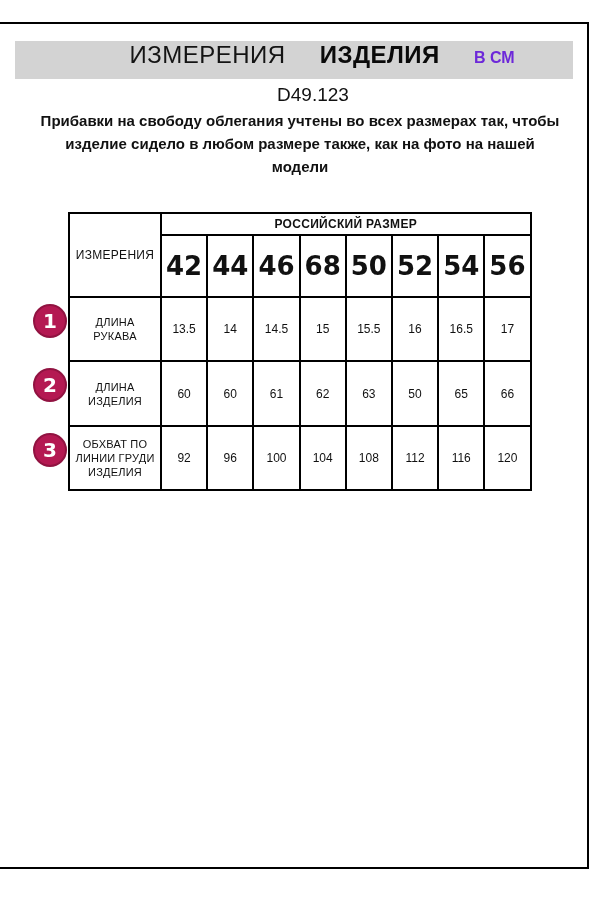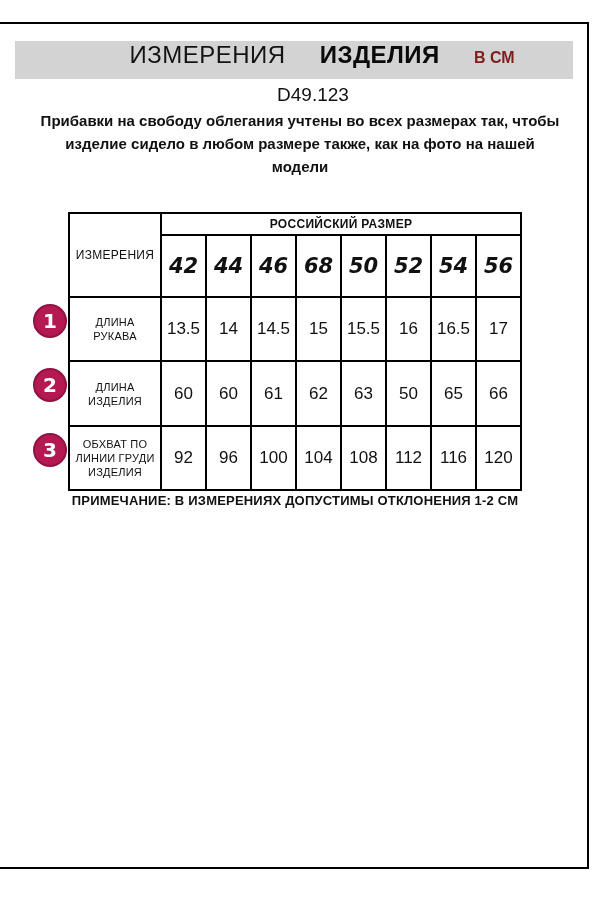--- a/index.html
+++ b/index.html
@@ -28,21 +28,21 @@
     width: 558px; height: 38px;
     background: #d3d3d3;
     display: flex;
     align-items: baseline;
     justify-content: center;
     padding-left: 56px;
     gap: 34px;
   }
   .title-w1 { font-size: 24px; font-weight: 400; letter-spacing: 0.5px; color: #141414; }
   .title-w2 { font-size: 24px; font-weight: 700; letter-spacing: 0.5px; color: #0a0a0a; }
-  .title-unit { font-size: 16px; font-weight: 700; color: #7f1d1d; }
+  .title-unit { font-size: 16px; font-weight: 700; color: #6d28d9; }
 
   .product-code {
     position: absolute;
     left: 0; top: 84px; width: 590px;
     text-align: center;
     font-size: 19px; font-weight: 400; padding-left: 36px;
   }
   .description {
     position: absolute;
     left: 0; top: 109px; width: 600px;
@@ -73,29 +73,29 @@
   tr.tr-data1 { height: 64px; }
   tr.tr-data2 { height: 65px; }
   tr.tr-data3 { height: 64px; }
   td.corner-cell { font-size: 12px; font-weight: 400; letter-spacing: 0.3px; }
   td.group-cell {
     font-size: 12px; font-weight: 700;
     line-height: 12px; letter-spacing: 0.3px;
   }
   td.size-cell {
     font-family: "DejaVu Sans", "Liberation Sans", sans-serif;
-    font-size: 21px; font-weight: 700; font-style: italic;
+    font-size: 26px; font-weight: 700;
   }
   td.rowlabel-cell {
     font-size: 11px; font-weight: 400;
     line-height: 14px;
     white-space: pre-line;
     letter-spacing: 0.2px;
   }
-  td.value-cell { font-size: 17px; font-weight: 400; }
+  td.value-cell { font-size: 12px; font-weight: 400; }
 
   
   .badge {
     position: absolute;
     left: 33px;
     width: 34px; height: 34px;
     border-radius: 50%;
     background: #b41952;
     border: 2px solid #911341;
     color: #ffffff;
@@ -198,15 +198,14 @@
         <td class="value-cell">116</td>
         <td class="value-cell">120</td>
       </tr>
     </tbody>
   </table>
 
   <div class="badge badge-1">1</div>
   <div class="badge badge-2">2</div>
   <div class="badge badge-3">3</div>
 
-  <div class="note">ПРИМЕЧАНИЕ: В ИЗМЕРЕНИЯХ ДОПУСТИМЫ ОТКЛОНЕНИЯ 1-2 СМ</div>
 
 </div>
 
 </body></html>

